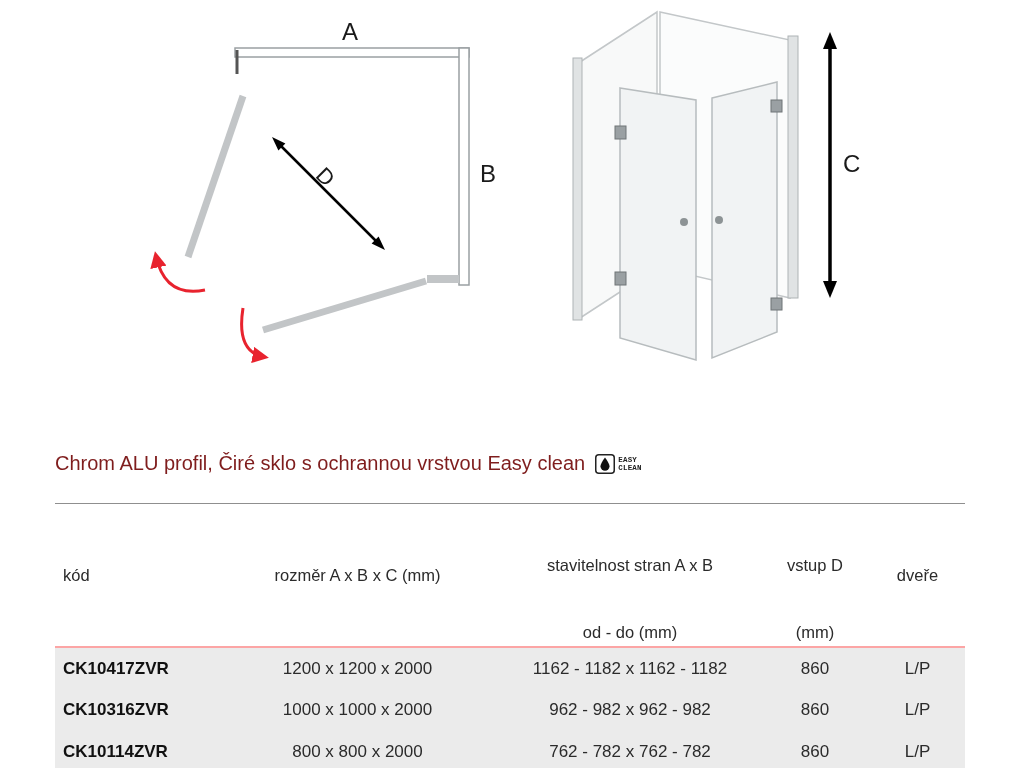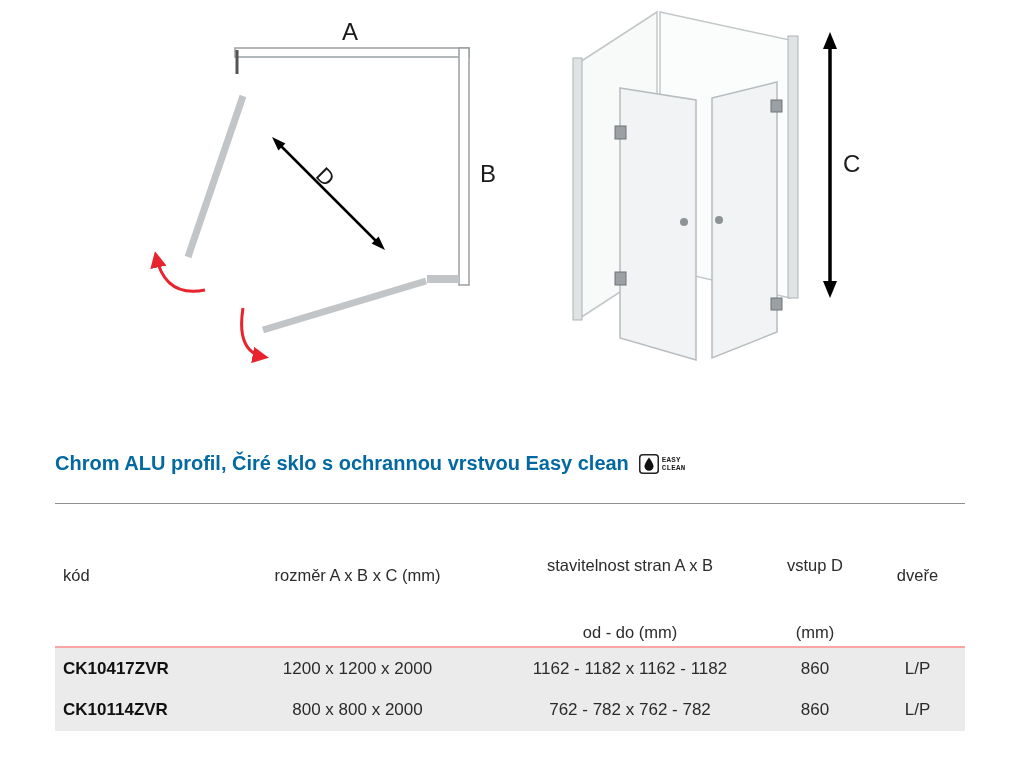--- a/index.html
+++ b/index.html
@@ -12,21 +12,21 @@
     overflow: hidden;
   }
   .diagrams { position: absolute; left: 0; top: 0; }
   .diagrams text { font-family: "Liberation Sans", sans-serif; }
 
   .title-row {
     position: absolute; left: 55px; top: 452px; width: 910px;
     display: flex; align-items: center; gap: 10px;
   }
   .title-row h2 {
-    margin: 0; font-size: 20px; font-weight: bold; color: #0369a1;
+    margin: 0; font-size: 20px; font-weight: normal; color: #7f1d1d;
     white-space: nowrap;
   }
   .badge { display: flex; align-items: center; gap: 3px; }
   .badge-text {
     display: flex; flex-direction: column;
     font-size: 7.5px; line-height: 8px; font-weight: bold; color: #222;
     letter-spacing: 0.2px;
     font-family: Liberation Mono, monospace;
   }
 
@@ -160,20 +160,27 @@
   </thead>
   <tbody>
     <tr class="shaded">
       <td class="col-kod">CK10417ZVR</td>
       <td>1200 x 1200 x 2000</td>
       <td>1162 - 1182 x 1162 - 1182</td>
       <td>860</td>
       <td>L/P</td>
     </tr>
     <tr class="shaded">
+      <td class="col-kod">CK10316ZVR</td>
+      <td>1000 x 1000 x 2000</td>
+      <td>962 - 982 x 962 - 982</td>
+      <td>860</td>
+      <td>L/P</td>
+    </tr>
+    <tr class="shaded">
       <td class="col-kod">CK10114ZVR</td>
       <td>800 x 800 x 2000</td>
       <td>762 - 782 x 762 - 782</td>
       <td>860</td>
       <td>L/P</td>
     </tr>
   </tbody>
 </table>
 
 </body></html>

